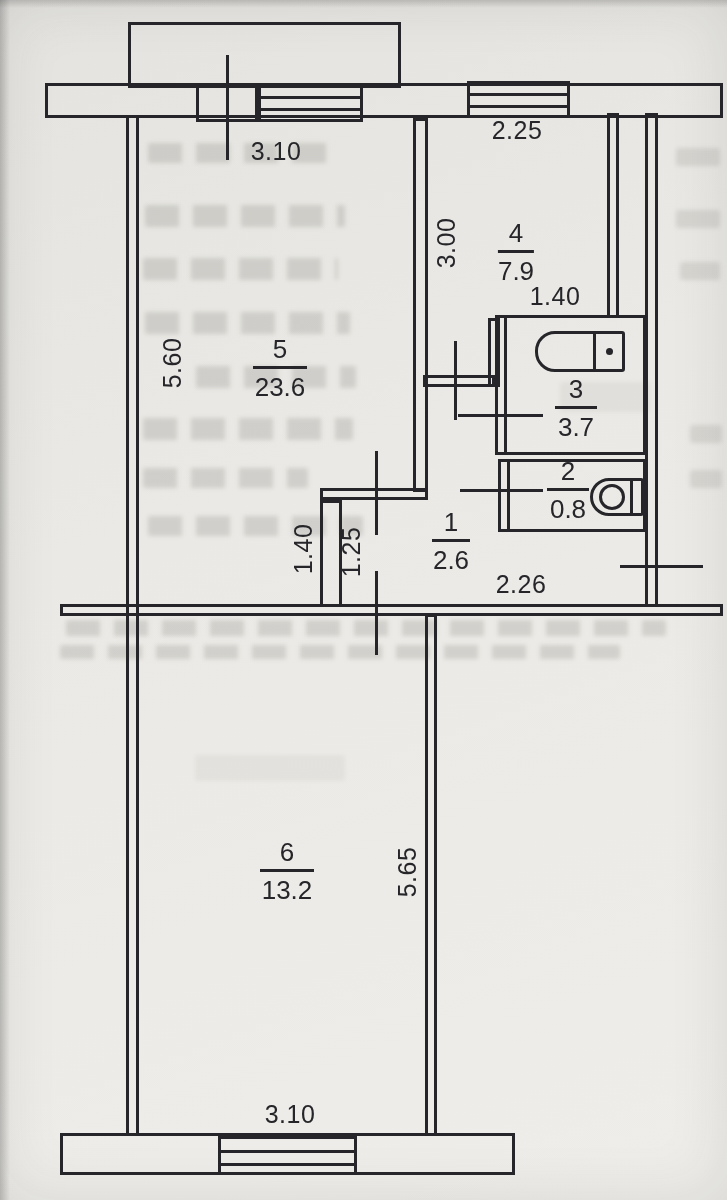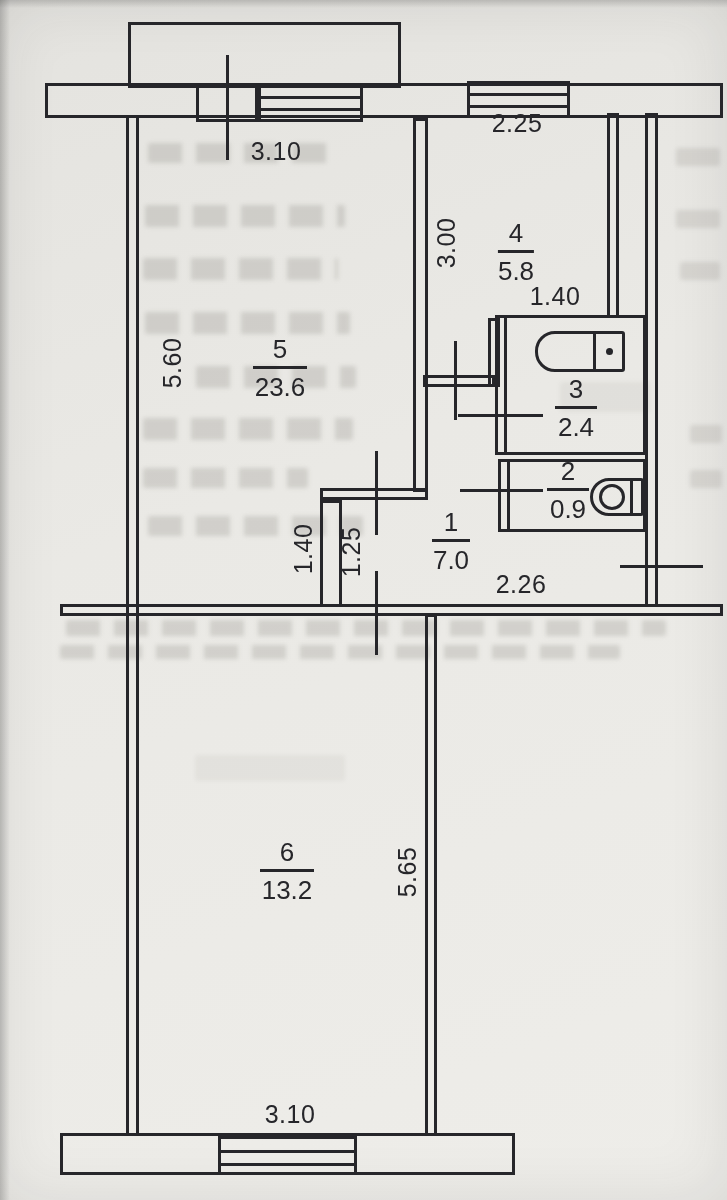--- a/index.html
+++ b/index.html
@@ -134,50 +134,50 @@
   </div>
 
   <div class="abs" style="left:590px;top:478px;width:54px;height:38px;border:3px solid var(--ink);border-radius:19px 3px 3px 19px;box-sizing:border-box">
     <div class="circle" style="left:6px;top:3px;width:26px;height:26px"></div>
     <div class="abs ln" style="left:37px;top:0;width:3px;height:32px"></div>
   </div>
 
   <div class="rlabel" style="left:451px;top:509px">
     <div>1</div>
     <div class="bar" style="width:38px"></div>
-    <div>7.0</div>
+    <div>2.6</div>
   </div>
   <div class="rlabel" style="left:568px;top:458px">
     <div>2</div>
     <div class="bar" style="width:42px"></div>
-    <div>0.9</div>
+    <div>0.8</div>
   </div>
   <div class="rlabel" style="left:576px;top:376px">
     <div>3</div>
     <div class="bar" style="width:42px"></div>
-    <div>2.4</div>
+    <div>3.7</div>
   </div>
   <div class="rlabel" style="left:516px;top:220px">
     <div>4</div>
     <div class="bar" style="width:36px"></div>
-    <div>5.8</div>
+    <div>7.9</div>
   </div>
   <div class="rlabel" style="left:280px;top:336px">
     <div>5</div>
     <div class="bar" style="width:54px"></div>
     <div>23.6</div>
   </div>
   <div class="rlabel" style="left:287px;top:839px">
     <div>6</div>
     <div class="bar" style="width:54px"></div>
     <div>13.2</div>
   </div>
 
   <div class="dim" style="left:276px;top:151px">3.10</div>
-  <div class="dim" style="left:517px;top:123px">2.25</div>
+  <div class="dim" style="left:517px;top:130px">2.25</div>
   <div class="dim v" style="left:446px;top:243px">3.00</div>
   <div class="dim" style="left:555px;top:296px">1.40</div>
   <div class="dim v" style="left:172px;top:363px">5.60</div>
   <div class="dim v" style="left:303px;top:549px">1.40</div>
   <div class="dim v" style="left:351px;top:552px">1.25</div>
   <div class="dim" style="left:521px;top:584px">2.26</div>
   <div class="dim v" style="left:407px;top:872px">5.65</div>
   <div class="dim" style="left:290px;top:1114px">3.10</div>
 
 </div>

